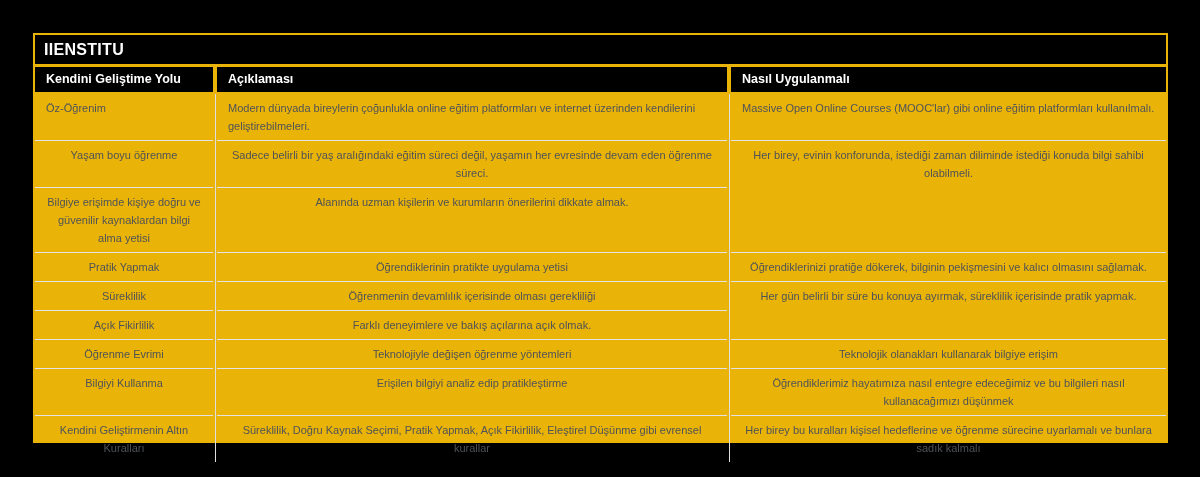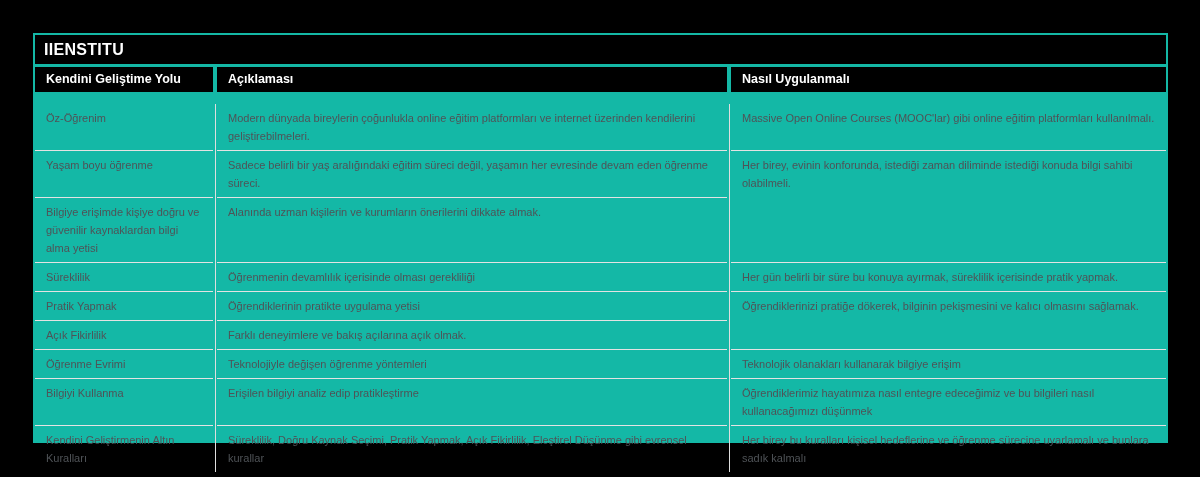--- a/index.html
+++ b/index.html
@@ -11,42 +11,42 @@
     overflow: hidden;
     font-family: "Liberation Sans", "DejaVu Sans", sans-serif;
   }
   .stage {
     position: absolute;
     inset: 0;
     padding: 33px 32px 34px 33px;
     box-sizing: border-box;
   }
   .card {
-    background: #14b8a6;
+    background: #eab308;
     width: 100%;
     height: 100%;
     box-sizing: border-box;
     padding: 2px;
   }
   .title-bar {
     background: #000000;
     color: #ffffff;
     font-size: 16px;
     font-weight: bold;
     letter-spacing: 0.3px;
     padding: 6px 9px 6px 9px;
     line-height: 17px;
     margin-bottom: 3px;
   }
   .grid {
     display: grid;
     grid-template-columns: 178px 510px 1fr;
     column-gap: 4px;
   }
-  .header-row { margin-bottom: 12px; }
+  .header-row { margin-bottom: 2px; }
   .hcell {
     background: #000000;
     color: #ffffff;
     font-size: 12.5px;
     font-weight: bold;
     padding: 5px 11px;
     line-height: 15px;
   }
   .tbody { position: relative; }
   .vline {
@@ -57,21 +57,21 @@
     background: #dedede;
   }
   .vline-1 { left: 180px; }
   .vline-2 { left: 694px; }
   .cell {
     font-size: 11px;
     color: #4f5357;
     padding: 5px 11px;
     line-height: 18px;
   }
-  .body-row + .body-row .cell { border-top: 1px solid #e3e3e3; }
+  .body-row + .body-row .cell { border-top: 1px solid #e3e3e3; text-align: center; }
 </style>
 </head>
 <body>
 
 <div class="stage">
   <div class="card">
 
     <div class="title-bar">IIENSTITU</div>
 
     <div class="grid header-row">
@@ -95,29 +95,29 @@
     <div class="cell">Sadece belirli bir yaş aralığındaki eğitim süreci değil, yaşamın her evresinde devam eden öğrenme süreci.</div>
     <div class="cell">Her birey, evinin konforunda, istediği zaman diliminde istediği konuda bilgi sahibi olabilmeli.</div>
   </div>
 
   <div class="grid body-row">
     <div class="cell">Bilgiye erişimde kişiye doğru ve güvenilir kaynaklardan bilgi alma yetisi</div>
     <div class="cell">Alanında uzman kişilerin ve kurumların önerilerini dikkate almak.</div>
   </div>
 
   <div class="grid body-row">
+    <div class="cell">Pratik Yapmak</div>
+    <div class="cell">Öğrendiklerinin pratikte uygulama yetisi</div>
+    <div class="cell">Öğrendiklerinizi pratiğe dökerek, bilginin pekişmesini ve kalıcı olmasını sağlamak.</div>
+  </div>
+
+  <div class="grid body-row">
     <div class="cell">Süreklilik</div>
     <div class="cell">Öğrenmenin devamlılık içerisinde olması gerekliliği</div>
     <div class="cell">Her gün belirli bir süre bu konuya ayırmak, süreklilik içerisinde pratik yapmak.</div>
-  </div>
-
-  <div class="grid body-row">
-    <div class="cell">Pratik Yapmak</div>
-    <div class="cell">Öğrendiklerinin pratikte uygulama yetisi</div>
-    <div class="cell">Öğrendiklerinizi pratiğe dökerek, bilginin pekişmesini ve kalıcı olmasını sağlamak.</div>
   </div>
 
 
   <div class="grid body-row">
     <div class="cell">Açık Fikirlilik</div>
     <div class="cell">Farklı deneyimlere ve bakış açılarına açık olmak.</div>
   </div>
 
   <div class="grid body-row">
     <div class="cell">Öğrenme Evrimi</div>

